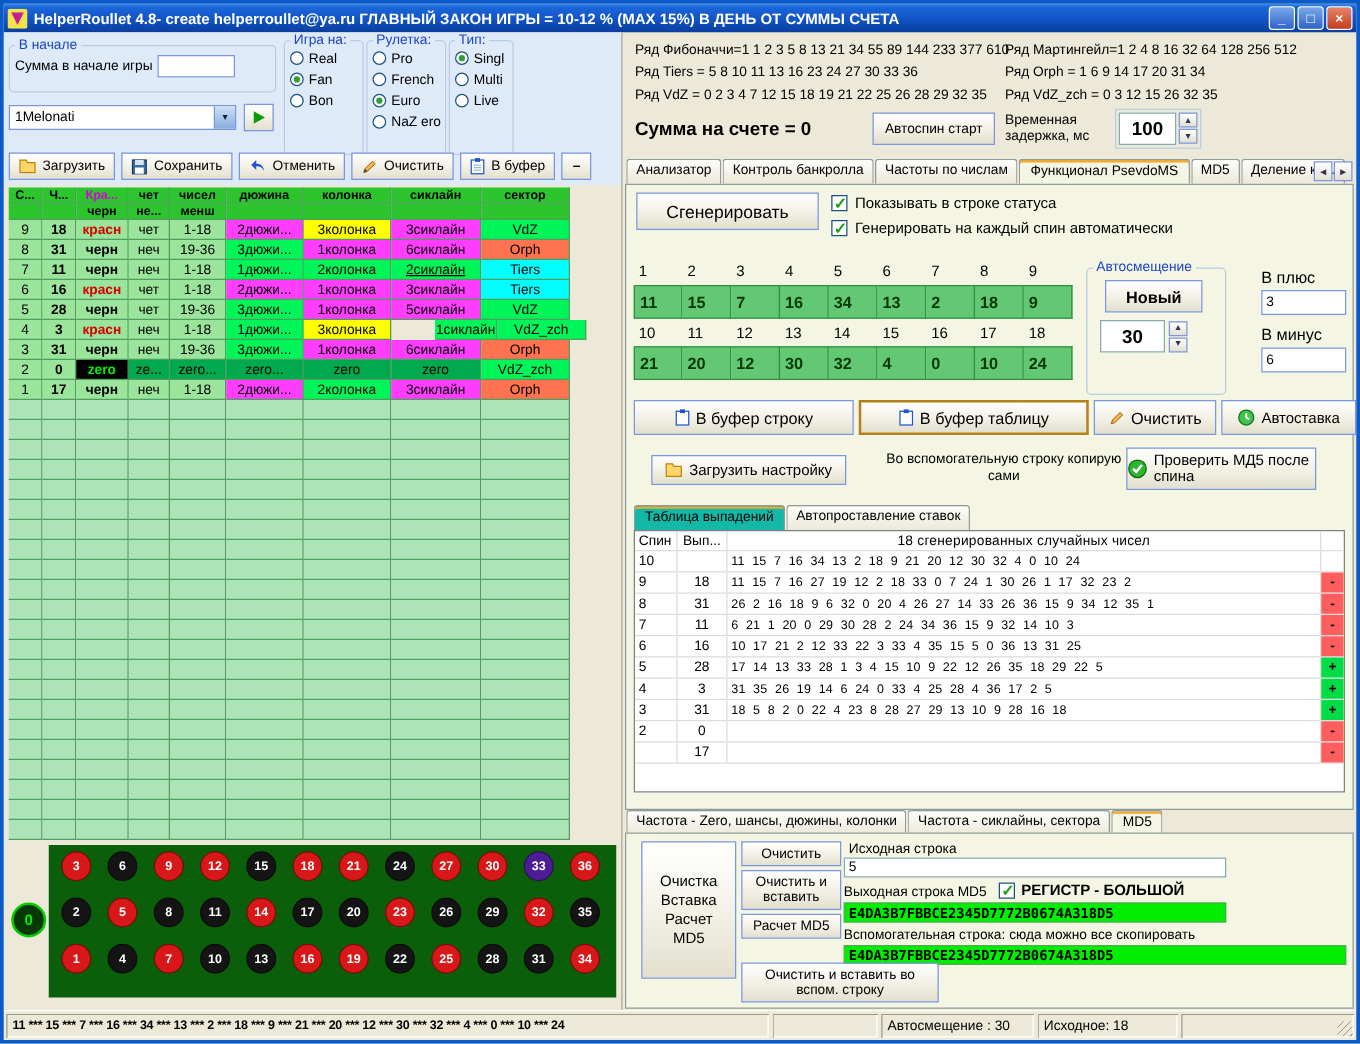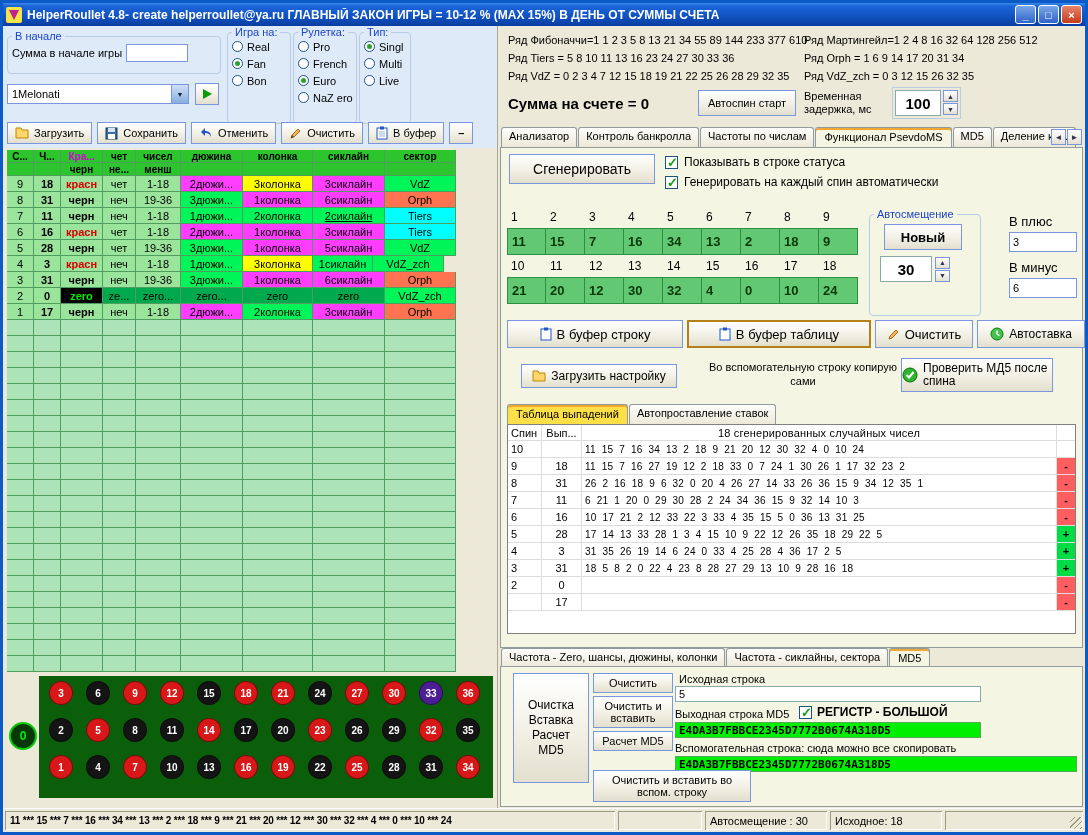--- a/index.html
+++ b/index.html
@@ -105,21 +105,21 @@
   .bufbtn{position:absolute;top:172px;height:28px;font-size:13px}
   #buf-row{left:6px;width:176px}
   #buf-table{left:186px;width:184px;border:2px solid #B58019}
   #buf-clear{left:374px;width:98px}
   #buf-auto{left:476px;width:108px;font-size:12px}
   .load-set{position:absolute;left:20px;top:216px;width:156px;height:24px;font-size:12px}
   .hint{position:absolute;left:204px;top:212px;width:196px;font-size:11px;line-height:14px;text-align:center}
   .check-md5{position:absolute;left:400px;top:210px;width:152px;height:34px;font-size:12px;line-height:13px;text-align:left}
   .subtabs{position:absolute;left:6px;top:256px;display:flex}
   .subtabs .tab{font-size:11px}
-  .subtabs .tab.active{background:#fde047;box-shadow:inset 0 2px 0 #F0A830}
+  .subtabs .tab.active{background:#14b8a6;box-shadow:inset 0 2px 0 #F0A830}
   .drops{position:absolute;left:6px;right:6px;top:276px;height:210px;background:#fff;border:1px solid #808080;overflow:hidden}
   .drow{display:flex;height:17px;border-bottom:1px solid #DCDCDC}
   .drow.dhdr{height:16px}
   .dc{border-right:1px solid #DCDCDC;display:flex;align-items:center;padding:0 3px;font-size:11px;overflow:hidden}
   .dc.c1{width:34px}.dc.c2{width:40px;justify-content:center}
   .dc.c3{flex:1;white-space:pre;font-size:10px;letter-spacing:.2px}
   .dc.c4{width:18px;justify-content:center;font-weight:bold;border-right:none}
   .dc.chdr{justify-content:center;font-size:11px}
   .bot-tabs{position:absolute;left:3px;top:622px;display:flex}
   .md5-panel{position:absolute;left:2px;right:2px;top:640px;bottom:1px;background:#F4F6E3;border:1px solid #919B9C}
@@ -384,21 +384,21 @@
           <div class="hcell" style="width: 71px; background: rgb(0, 245, 88); color: rgb(0, 0, 0);">VdZ</div>
         </div>
         <div class="hrow">
           <div class="hcell" style="width: 27px; background: rgb(155, 228, 155); color: rgb(0, 0, 0);">4</div>
           <div class="hcell bold" style="width: 27px; background: rgb(155, 228, 155); color: rgb(0, 0, 0);">3</div>
           <div class="hcell bold" style="width: 42px; background: rgb(155, 228, 155); color: rgb(216, 0, 0);">красн</div>
           <div class="hcell" style="width: 33px; background: rgb(155, 228, 155); color: rgb(0, 0, 0);">неч</div>
           <div class="hcell" style="width: 45px; background: rgb(155, 228, 155); color: rgb(0, 0, 0);">1-18</div>
           <div class="hcell" style="width: 62px; background: rgb(0, 245, 88); color: rgb(0, 0, 0);">1дюжи...</div>
           <div class="hcell" style="width: 70px; background: rgb(255, 255, 0); color: rgb(0, 0, 0);">3колонка</div>
-          <div class="hcell" style="width: 60px; background: rgb(0, 245, 88); color: rgb(0, 0, 0);">1сиклайн</div>
+          <div class="hcell" style="width: 50px; background: rgb(0, 245, 88); color: rgb(0, 0, 0); margin-left: 35px;">1сиклайн</div>
           <div class="hcell" style="width: 71px; background: rgb(0, 245, 88); color: rgb(0, 0, 0);">VdZ_zch</div>
         </div>
         <div class="hrow">
           <div class="hcell" style="width: 27px; background: rgb(155, 228, 155); color: rgb(0, 0, 0);">3</div>
           <div class="hcell bold" style="width: 27px; background: rgb(155, 228, 155); color: rgb(0, 0, 0);">31</div>
           <div class="hcell bold" style="width: 42px; background: rgb(155, 228, 155); color: rgb(0, 0, 0);">черн</div>
           <div class="hcell" style="width: 33px; background: rgb(155, 228, 155); color: rgb(0, 0, 0);">неч</div>
           <div class="hcell" style="width: 45px; background: rgb(155, 228, 155); color: rgb(0, 0, 0);">19-36</div>
           <div class="hcell" style="width: 62px; background: rgb(0, 245, 88); color: rgb(0, 0, 0);">3дюжи...</div>
           <div class="hcell" style="width: 70px; background: rgb(255, 61, 255); color: rgb(0, 0, 0);">1колонка</div>

